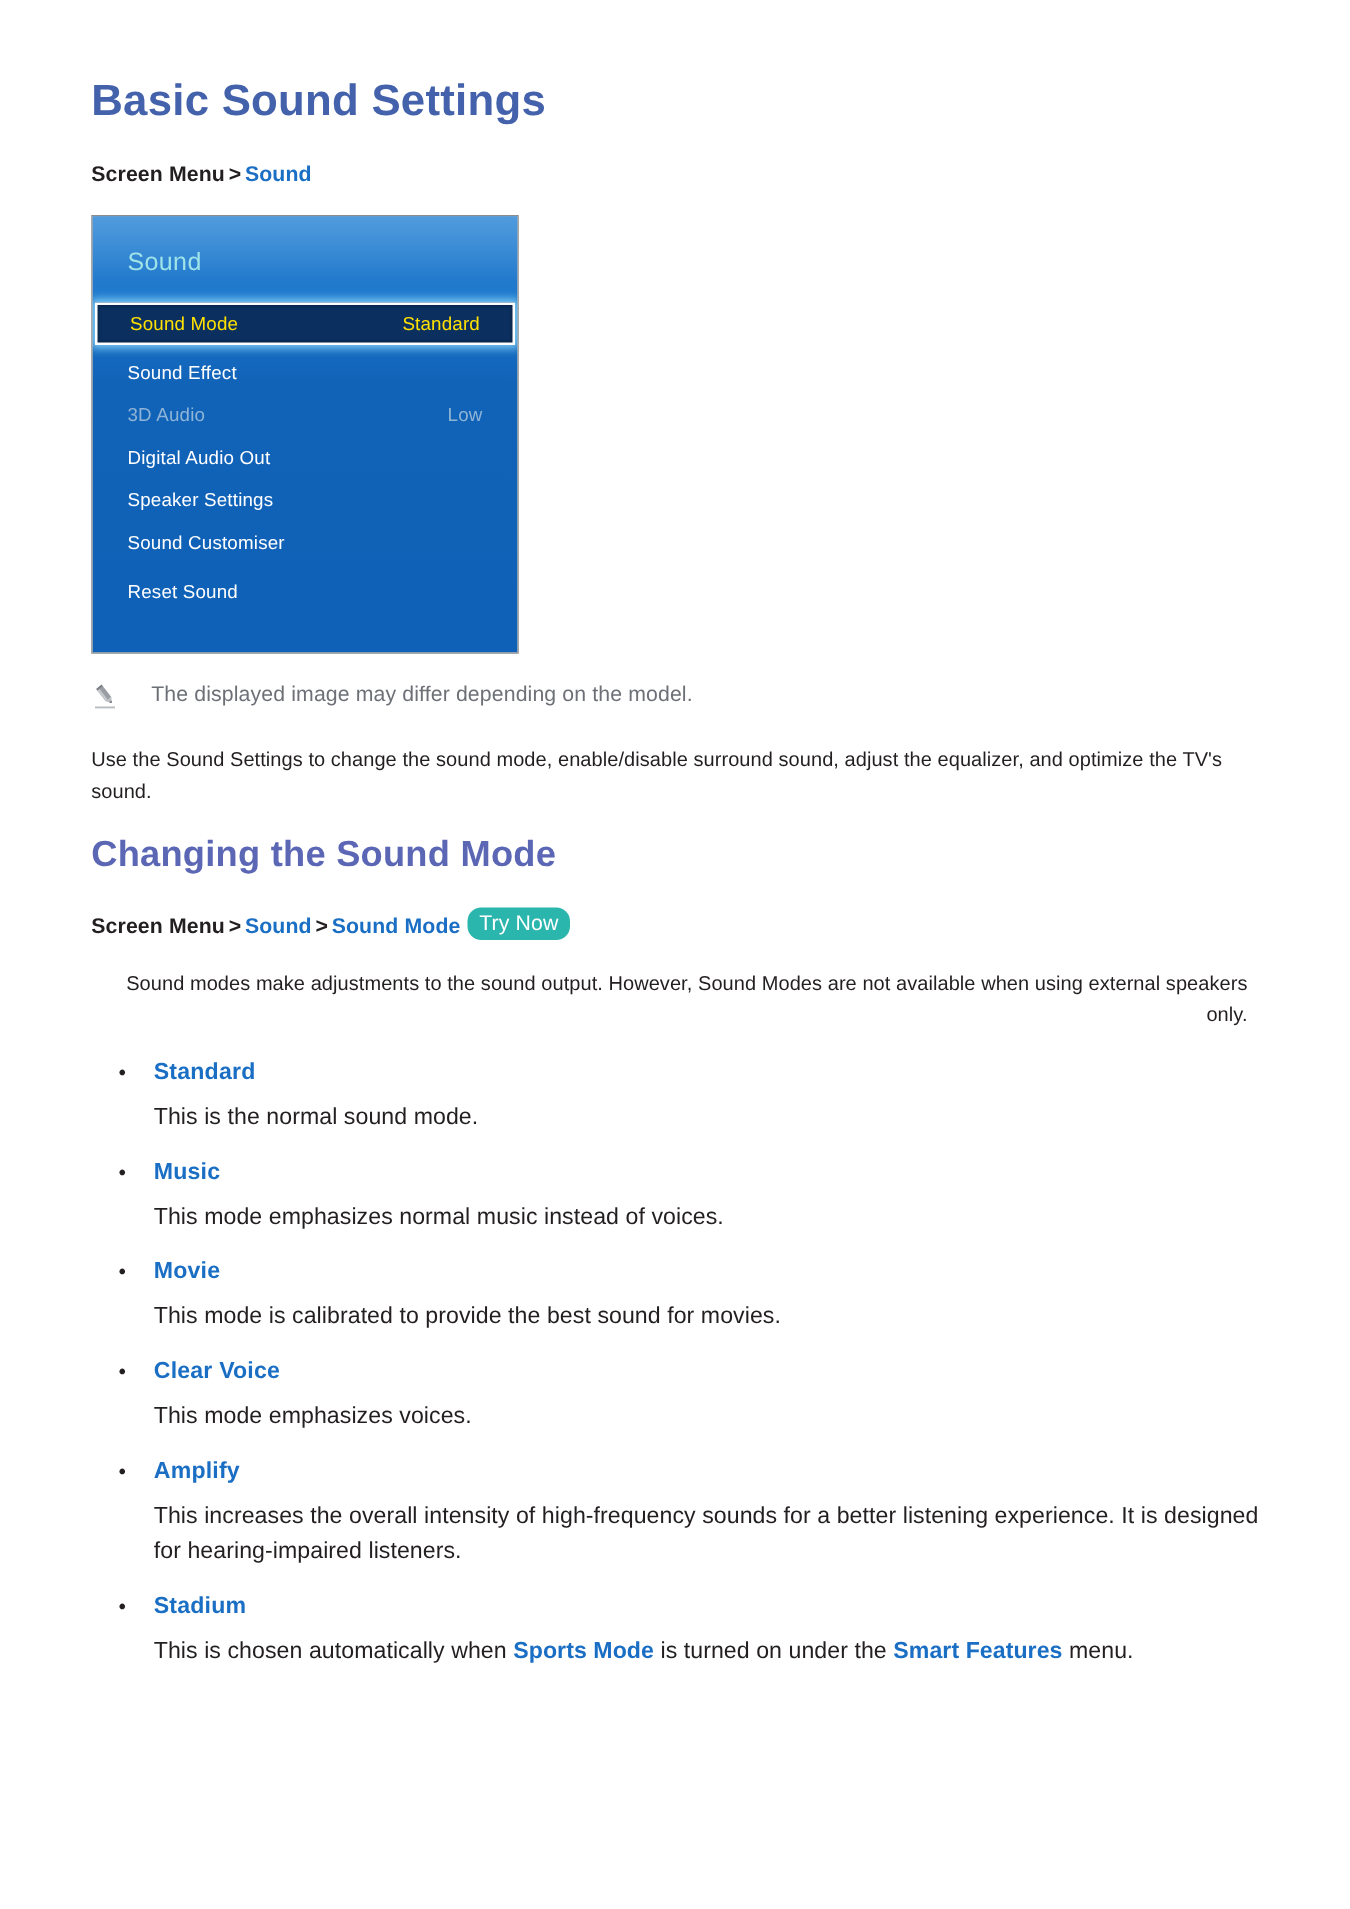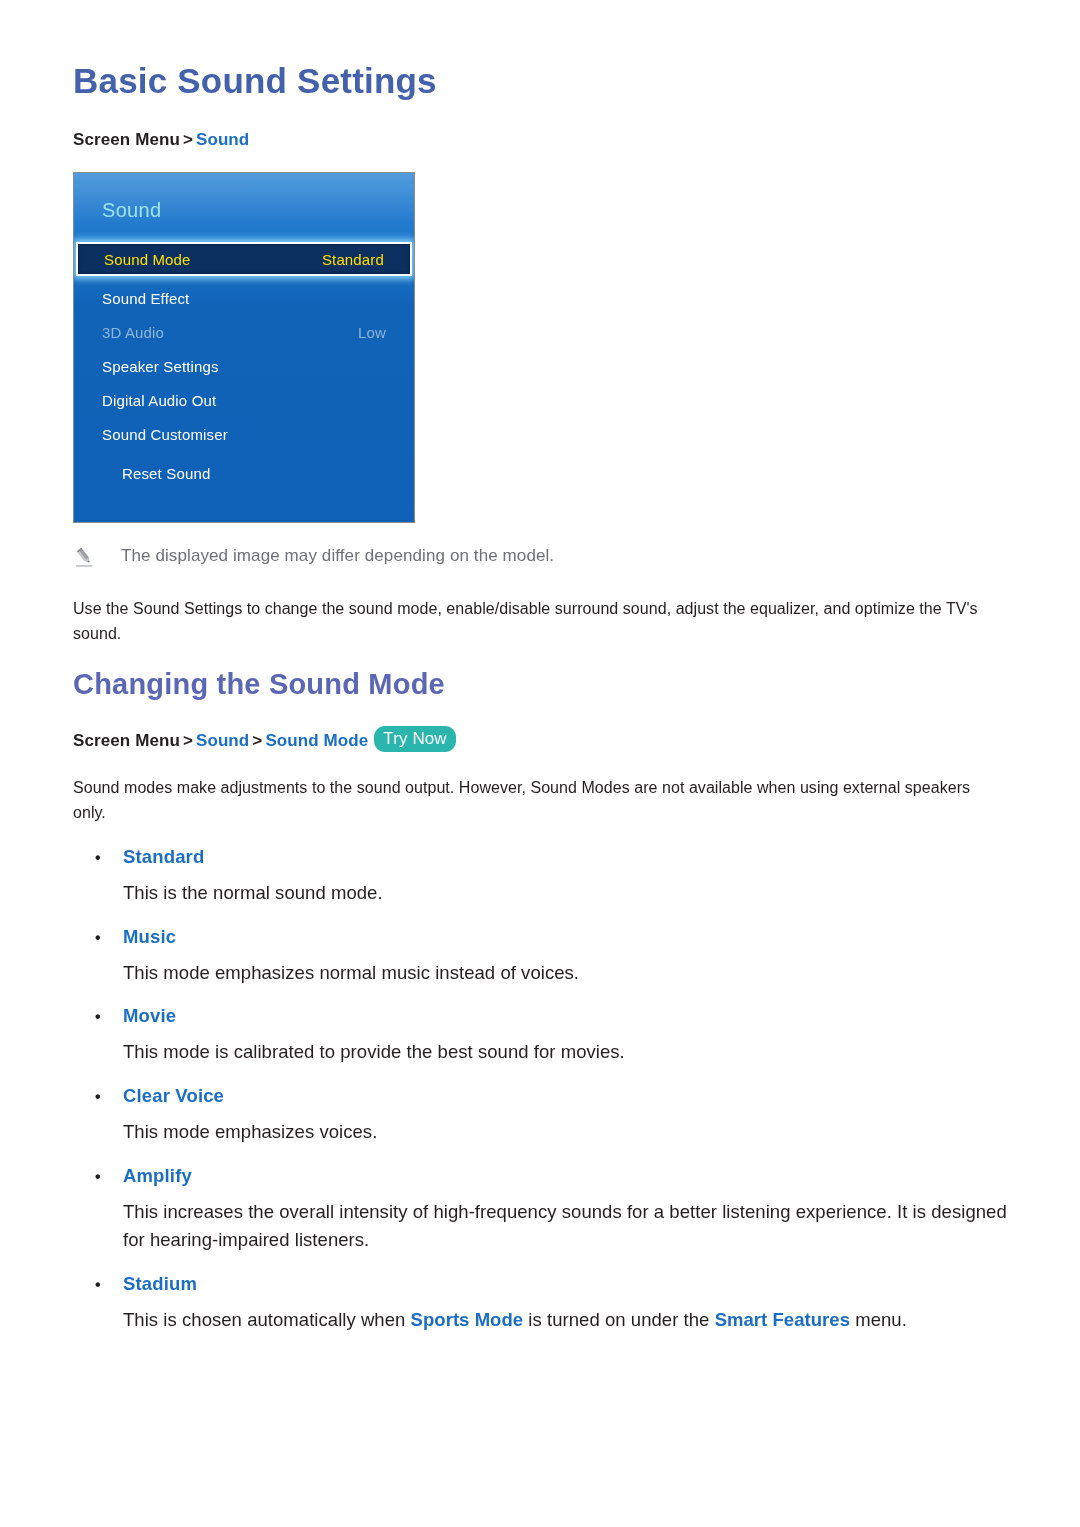--- a/index.html
+++ b/index.html
@@ -106,21 +106,21 @@
     display: flex;
     align-items: center;
     justify-content: space-between;
     height: 30px;
     padding: 0 28px;
     font-size: 15px;
     color: #ffffff;
     letter-spacing: 0.15px;
   }
   .tv-row + .tv-row { margin-top: 4px; }
-  .tv-row.spaced { margin-top: 9px; margin-left: 20px; }
+  .tv-row.spaced { margin-top: 9px; }
   .tv-row.disabled .tv-label,
   .tv-row.disabled .tv-value { color: #8fb4d6; }
   .tv-row.selected {
     background: #0b2f5e;
     border: 2px solid #ffffff;
     box-shadow: 0 0 7px 3px rgba(150, 225, 255, 0.85),
                 inset 0 0 3px rgba(0,0,0,0.5);
     height: 34px;
     margin: 5px 2px 7px 2px;
     padding: 0 26px;
@@ -151,21 +151,21 @@
 
   
   p.body {
     font-size: 16px;
     line-height: 1.55;
     color: #231f20;
     margin: 24px 0 0 0;
     letter-spacing: 0.05px;
     max-width: 925px;
   }
-  p.body.tight { margin-top: 22px; }
+  p.body.tight { margin-top: 22px; text-align: right; }
   .inline-link {
     color: #1a6fc4;
     font-weight: bold;
   }
 
   
   .bullets { margin-top: 20px; }
   .bullet-item { margin-top: 18px; }
   .bullet-item:first-child { margin-top: 0; }
   .bullet-head {
@@ -216,26 +216,26 @@
       <span class="tv-label">Sound Effect</span>
       <span class="tv-value"></span>
     </div>
 
     <div class="tv-row disabled">
       <span class="tv-label">3D Audio</span>
       <span class="tv-value">Low</span>
     </div>
 
     <div class="tv-row">
+      <span class="tv-label">Digital Audio Out</span>
+      <span class="tv-value"></span>
+    </div>
+
+    <div class="tv-row">
       <span class="tv-label">Speaker Settings</span>
-      <span class="tv-value"></span>
-    </div>
-
-    <div class="tv-row">
-      <span class="tv-label">Digital Audio Out</span>
       <span class="tv-value"></span>
     </div>
 
     <div class="tv-row">
       <span class="tv-label">Sound Customiser</span>
       <span class="tv-value"></span>
     </div>
 
     <div class="tv-row spaced">
       <span class="tv-label">Reset Sound</span>

